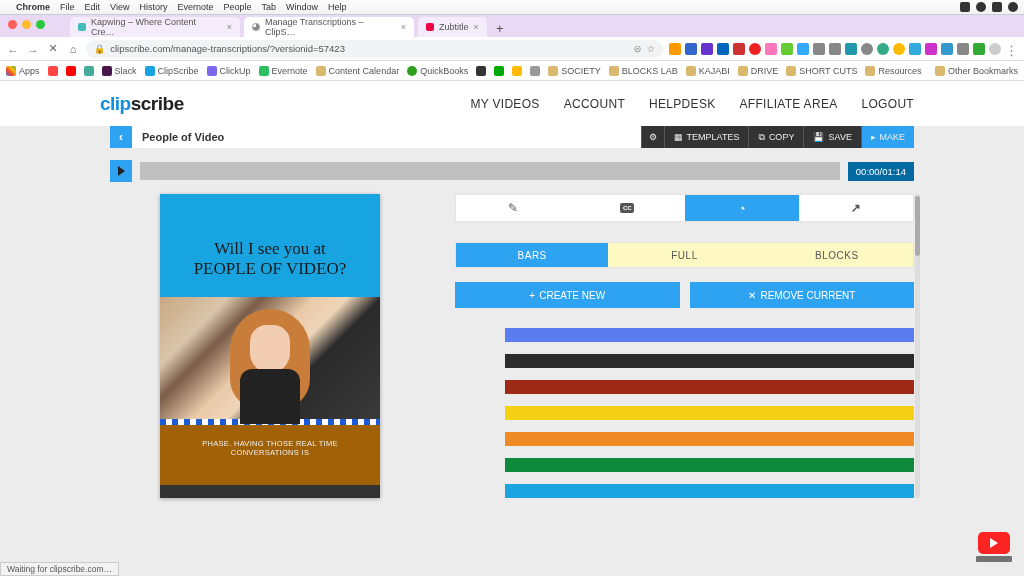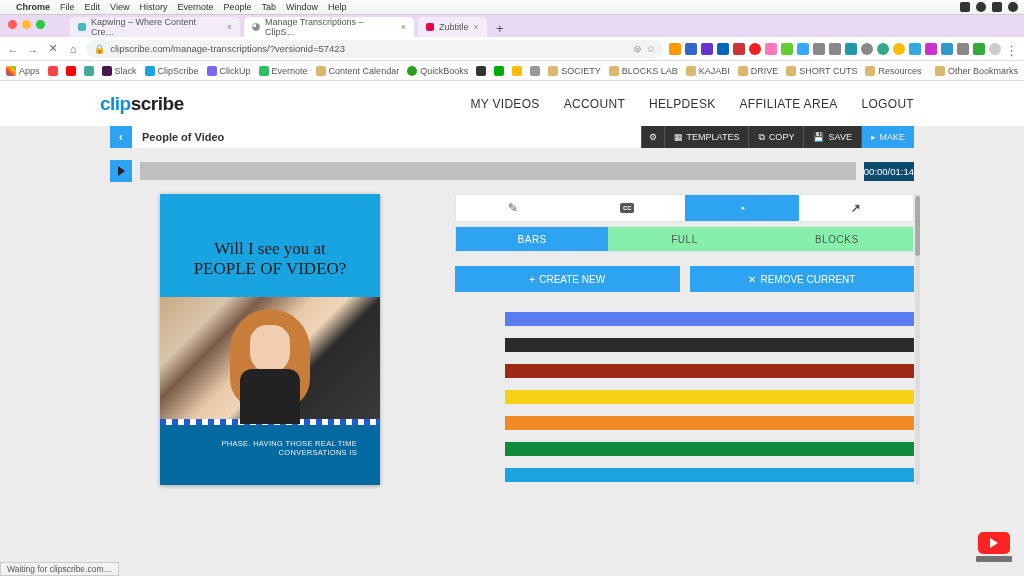--- a/index.html
+++ b/index.html
@@ -53,42 +53,42 @@
   .pa-btn { background: #333; color: #eee; font-size: 9px; padding: 0 9px; display:flex; align-items:center; gap:4px; border-left: 1px solid #555; }
   .pa-btn.gear { padding: 0 7px; }
   .pa-make { background: #2ea3f2; }
 
   
   .work { margin: 12px 110px 0; display: flex; gap: 15px; }
   .play-row { display: flex; align-items: center; gap: 8px; margin: 12px 110px 0; }
   .play-btn { width: 22px; height: 22px; background: #2ea3f2; display:flex; align-items:center; justify-content:center; }
   .play-btn::before { content:""; border-left: 7px solid #222; border-top: 5px solid transparent; border-bottom: 5px solid transparent; }
   .timeline { flex: 1; height: 18px; background: #bfbfbf; }
-  .timecode { background: #0c4a6e; color: #fff; font-size: 9.5px; padding: 4px 0; text-align: center; }
+  .timecode { background: #0369a1; color: #fff; font-size: 9.5px; padding: 4px 8px; text-align: center; }
 
   .canvas-col { width: 320px; display:flex; justify-content:center; }
   .preview { width: 220px; background:#333; box-shadow: 0 1px 4px rgba(0,0,0,.3); }
   .pv-top { background:#18a4e0; text-align:center; padding: 45px 8px 18px; }
   .pv-top .ln1 { font-family: Georgia, serif; font-size: 17px; color:#1a1a1a; }
   .pv-top .ln2 { font-family: Georgia, serif; font-size: 17px; color:#1a1a1a; font-weight:400; }
   .pv-img { height: 122px; background: linear-gradient(135deg,#c9a882 0%,#d9c5aa 20%,#7a5c49 30%,#e8c9a8 45%,#f0d5b8 55%,#2a2a2a 65%,#3a3a3a 100%); position:relative; }
   .pv-person { position:absolute; left:50%; top:10px; transform:translateX(-50%); width:90px; height:112px; }
   .pv-hair { position:absolute; top:2px; left:5px; width:80px; height:100px; background:#c97d3a; border-radius: 40px 40px 30px 30px; }
   .pv-face { position:absolute; top:18px; left:25px; width:40px; height:48px; background:#f3cdb1; border-radius: 20px 20px 24px 24px; }
   .pv-body { position:absolute; top:62px; left:15px; width:60px; height:55px; background:#222; border-radius:12px 12px 0 0; }
   .pv-stripe { height:6px; background: repeating-linear-gradient(90deg,#1e5bd6 0 6px,#fff 6px 12px); }
-  .pv-sub { height:60px; background:#0369a1; color:#eee; font-size:7.5px; text-align:right; padding:14px 23px; letter-spacing:.3px; }
+  .pv-sub { height:60px; background:#a16207; color:#eee; font-size:7.5px; text-align:center; padding:14px 23px; letter-spacing:.3px; }
 
   .panel-col { flex:1; padding-left: 10px; position: relative; }
   .scrollbar-fake { position:absolute; right:-6px; top:0; width:5px; height:100%; background:#ddd; border-radius:3px; }
   .scrollbar-fake::before { content:""; position:absolute; top:2px; left:0; width:5px; height:60px; background:#aaa; border-radius:3px; }
   .tool-tabs { display:flex; background:#fff; height:28px; border:1px solid #e3e3e3; }
   .tt { flex:1; display:flex; align-items:center; justify-content:center; color:#555; font-size:12px; }
   .tt.active { background:#2ea3f2; color:#fff; }
-  .style-tabs { display:flex; margin-top:4px; height:26px; border:1px solid #e3e3e3; background:#86efac; }
+  .style-tabs { display:flex; margin-top:20px; height:26px; border:1px solid #e3e3e3; background:#fef9c3; }
   .st { flex:1; display:flex; align-items:center; justify-content:center; font-size:10px; color:#555; letter-spacing:.5px; }
   .st.active { background:#2ea3f2; color:#fff; }
   .action-row { display:flex; gap:10px; margin-top:14px; }
   .act-btn { flex:1; height:26px; background:#2ea3f2; color:#fff; font-size:10px; display:flex; align-items:center; justify-content:center; gap:4px; }
   .bars-list { margin-top:20px; display:flex; flex-direction:column; gap:12px; padding-left:50px; }
   .bar { height:14px; }
 
   .status-bar { position:absolute; left:0; bottom:0; height:14px; background:#f2f2f2; border:1px solid #ccc; font-size:8.5px; color:#555; padding:1px 6px; }
 
   .yt-badge { position:absolute; right:14px; bottom:22px; width:32px; height:22px; background:#ff0000; border-radius:5px; opacity:.85; display:flex; align-items:center; justify-content:center; }

